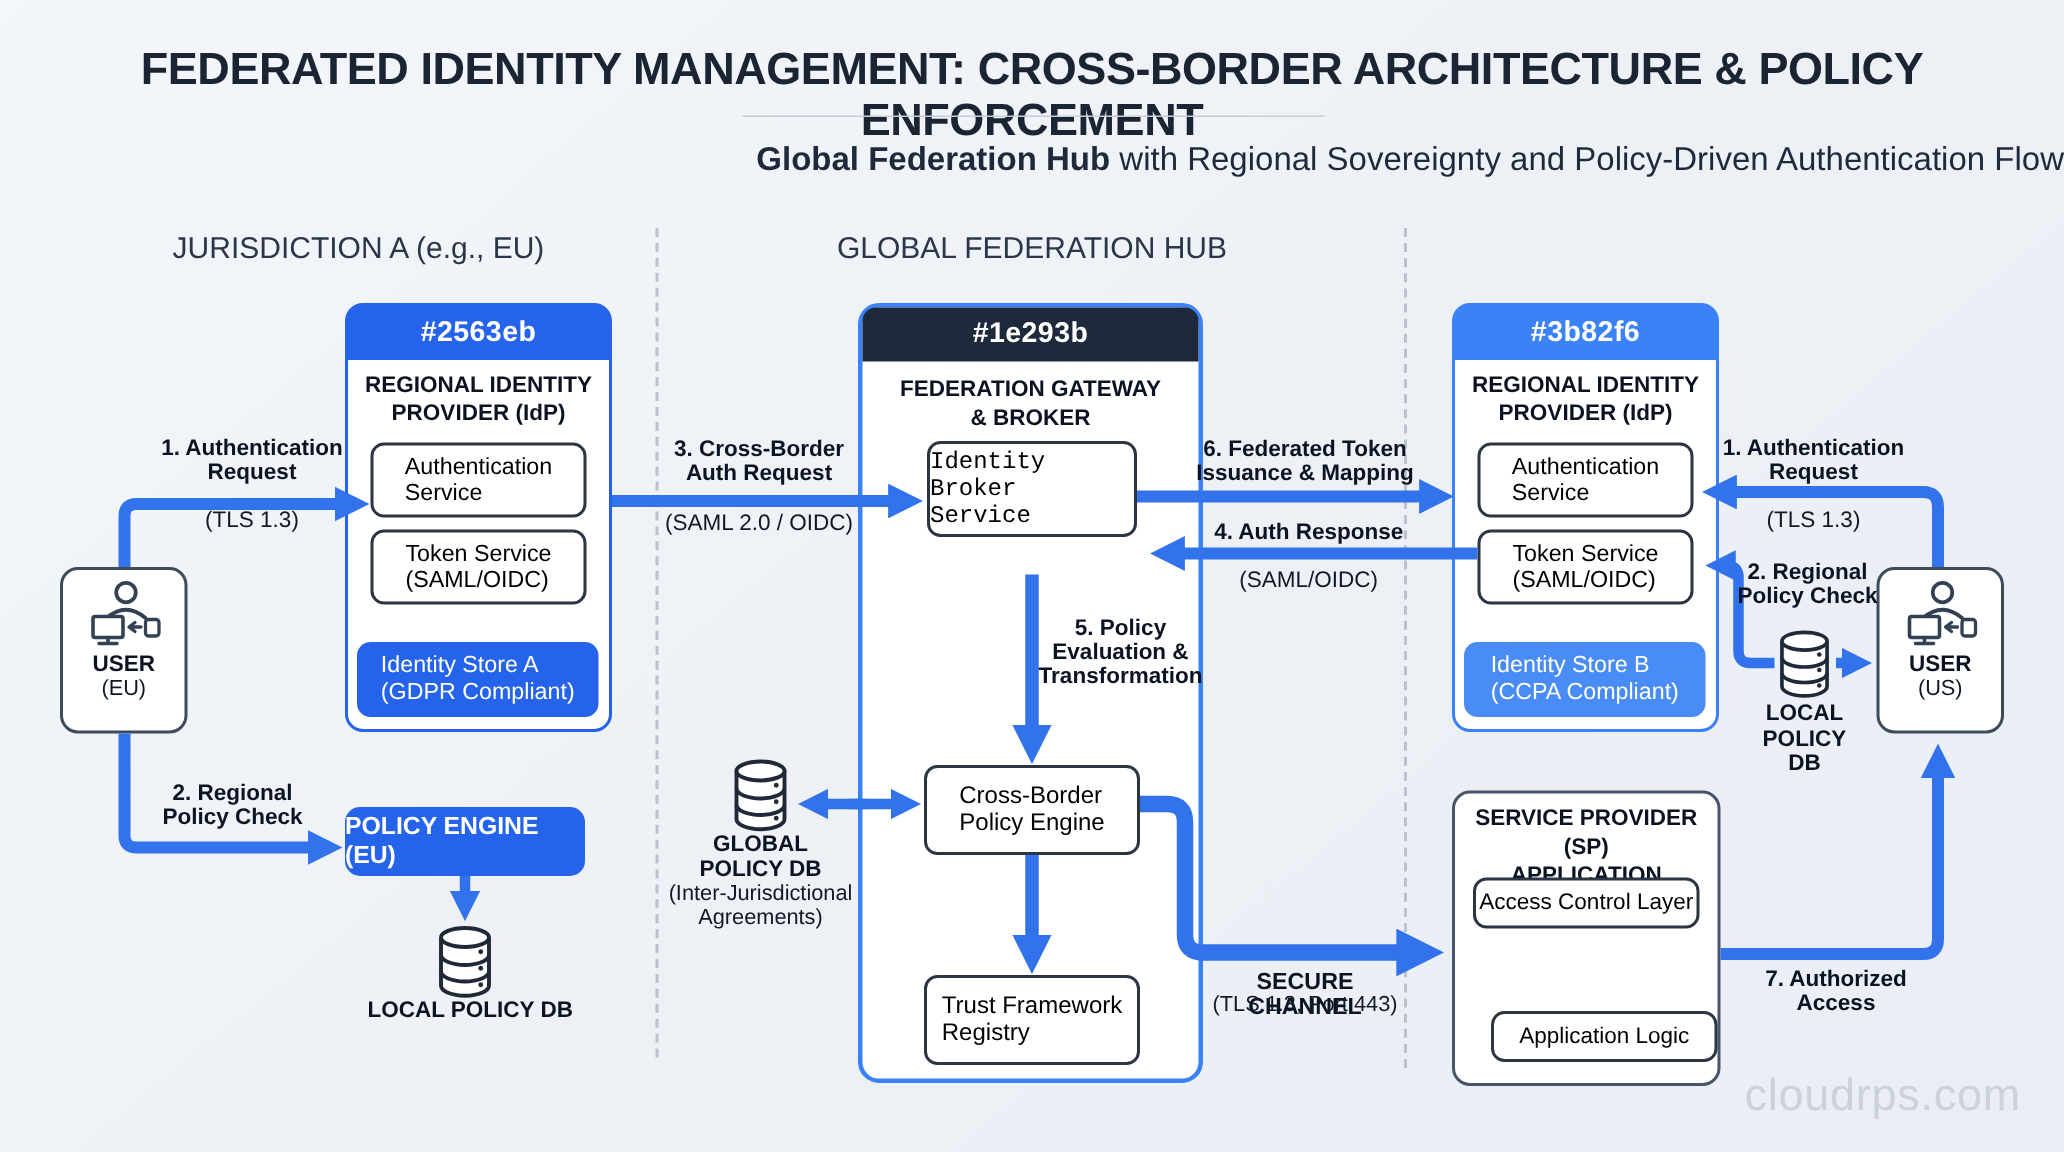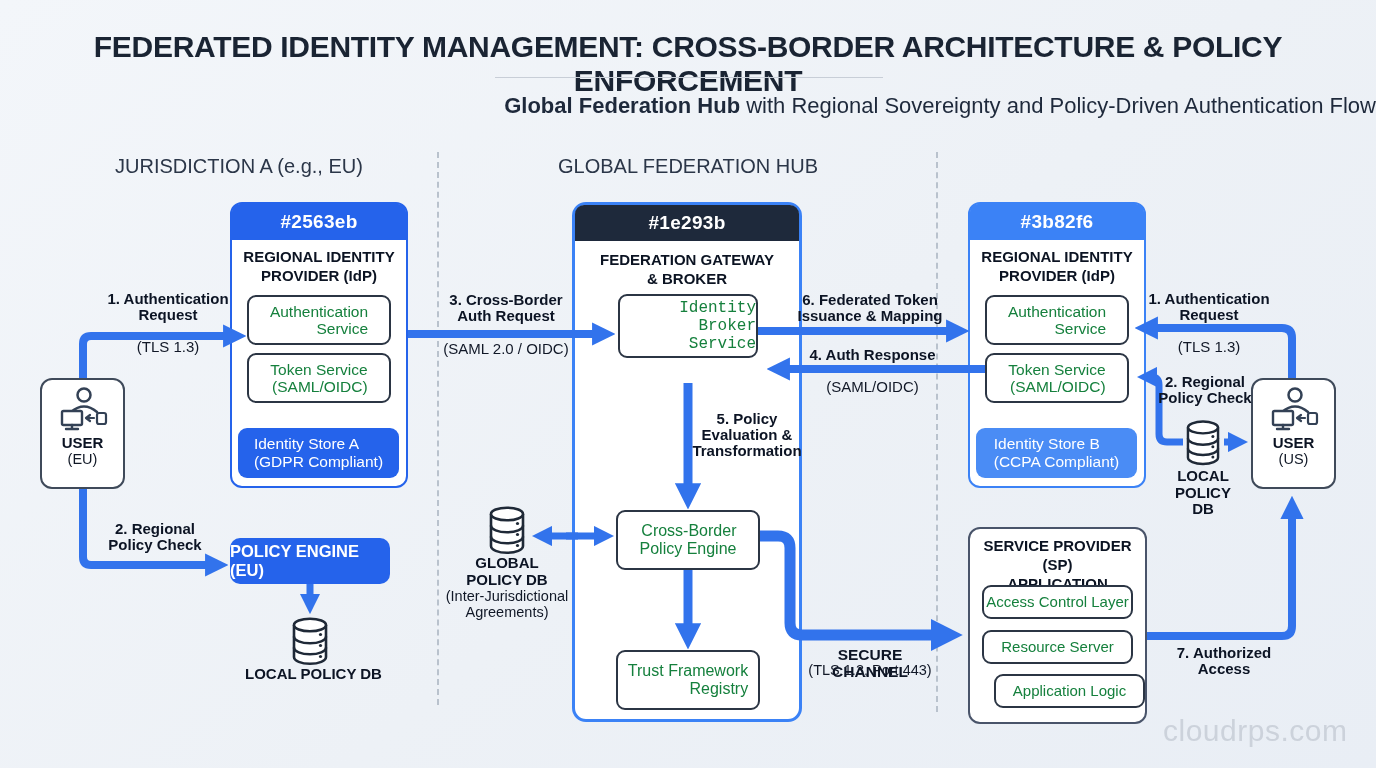--- a/index.html
+++ b/index.html
@@ -13,22 +13,22 @@
   .subtitle{left:0;right:0;top:93px;text-align:right;font-size:22px;color:#1e293b;font-weight:400;}
   .subtitle .b{font-weight:700;}
   .colhead{top:155px;width:320px;text-align:center;font-size:20px;font-weight:500;color:#2b3648;}
   .sep{top:152px;border-left:2px dashed #b9c2cd;}
   .bigbox{position:absolute;background:#fff;box-sizing:border-box;}
   .bighead{height:36px;display:flex;align-items:center;justify-content:center;
     color:#fff;font-weight:700;font-size:19px;letter-spacing:.3px;}
   .boxtitle{position:absolute;left:0;right:0;text-align:center;font-weight:700;
     font-size:15px;line-height:1.25;color:#0b1322;white-space:pre-line;}
   .subbox{position:absolute;background:#fff;border:2px solid #2b3544;border-radius:9px;
-    display:flex;align-items:center;justify-content:center;text-align:right;
-    font-size:15.5px;line-height:1.13;color:#15803d;white-space:pre-line;box-sizing:border-box;}
+    display:flex;align-items:center;justify-content:center;text-align:left;
+    font-size:15.5px;line-height:1.13;color:#000000;white-space:pre-line;box-sizing:border-box;}
   .fillbox{position:absolute;border-radius:9px;display:flex;align-items:center;justify-content:center;
     text-align:left;font-size:15.5px;line-height:1.15;color:#fff;white-space:pre-line;box-sizing:border-box;}
   .flow{position:absolute;font-weight:700;font-size:15px;line-height:1.08;text-align:center;
     color:#0c1424;white-space:pre-line;}
   .note{position:absolute;font-weight:400;font-size:15px;line-height:1.1;text-align:center;
     color:#111827;white-space:pre-line;}
   .dblabel{position:absolute;font-weight:700;font-size:15px;line-height:1.1;text-align:center;
     color:#0c1424;white-space:pre-line;}
   .userbox{position:absolute;background:#fff;border:2px solid #3f4a5a;border-radius:12px;
     display:flex;flex-direction:column;align-items:center;box-sizing:border-box;}
@@ -90,21 +90,20 @@
     <div class="subbox" style="left:15px;top:149px;width:144px;height:50px;">Token Service
 (SAML/OIDC)</div>
     <div class="fillbox" style="left:6px;top:224px;width:161px;height:50px;background:#4a8cf5;">Identity Store B
 (CCPA Compliant)</div>
   </div>
 
   <div class="bigbox" style="left:968px;top:527px;width:179px;height:197px;border:2.5px solid #49546a;border-radius:12px;">
     <div class="boxtitle" style="top:8px;">SERVICE PROVIDER (SP)
 APPLICATION</div>
     <div class="subbox" style="left:12px;top:56px;width:151px;height:34px;font-size:15px;">Access Control Layer</div>
-    <div class="subbox" style="left:12px;top:101px;width:151px;height:34px;font-size:15px;">Resource Server</div>
     <div class="subbox" style="left:24px;top:145px;width:151px;height:34px;font-size:15px;">Application Logic</div>
   </div>
 
   <div class="fillbox" style="left:230px;top:538px;width:160px;height:46px;background:#2563eb;font-weight:700;font-size:16.5px;border-radius:10px;">POLICY ENGINE (EU)</div>
 
   <div class="userbox" style="left:40px;top:378px;width:85px;height:111px;">
     <svg width="54" height="46" viewBox="0 0 54 46" style="margin-top:7px;">
       <circle cx="28" cy="8" r="6.5" fill="none" stroke="#334155" stroke-width="2.5"></circle>
       <path d="M15 25 q13 -11 26 0" fill="none" stroke="#334155" stroke-width="2.5" stroke-linecap="round"></path>
       <rect x="6" y="24" width="20" height="14" rx="1.5" fill="#fff" stroke="#334155" stroke-width="2.4"></rect>

